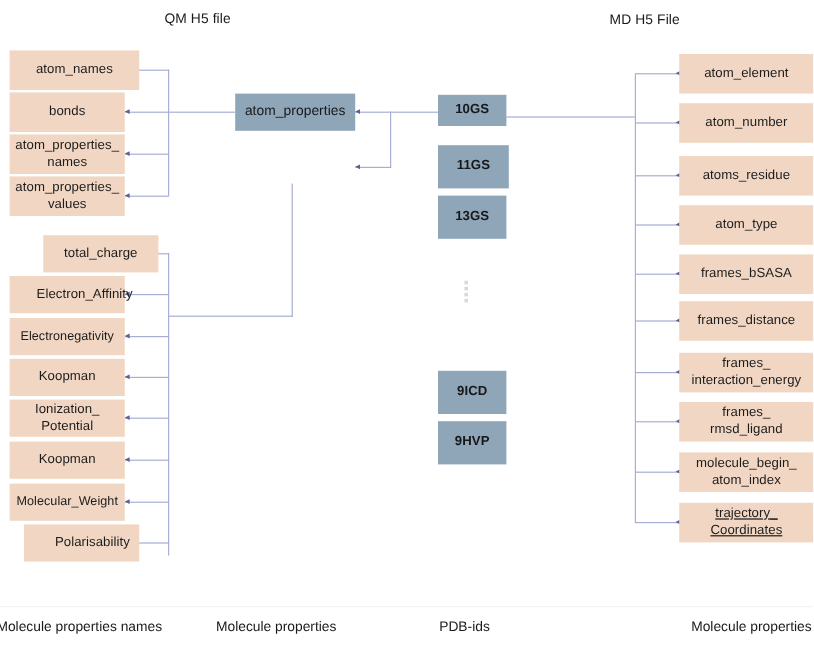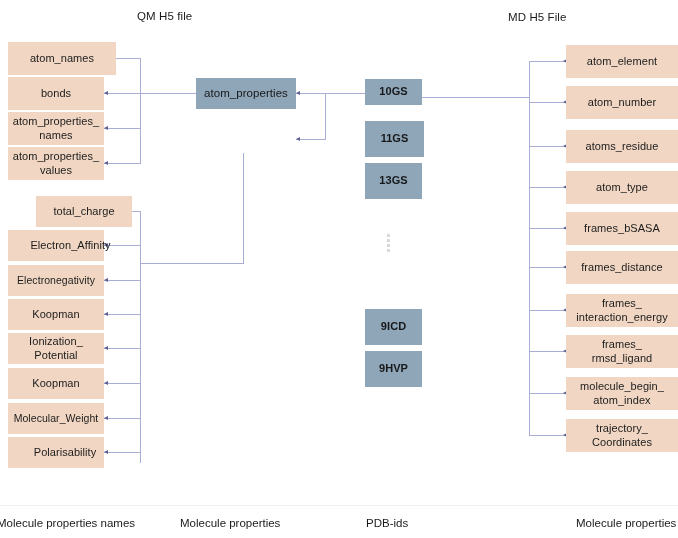--- a/index.html
+++ b/index.html
@@ -211,21 +211,21 @@
   <div class="node peach" style="left:8px; top:333px; width:96px; height:31px;">
     <span style="white-space:pre-line;">Ionization_
 Potential</span>
   </div>
   <div class="node peach" style="left:8px; top:368px; width:96px; height:31px;">
     <span>Koopman</span>
   </div>
   <div class="node peach" style="left:8px; top:403px; width:96px; height:31px;">
     <span style="font-size:10.5px;">Molecular_Weight</span>
   </div>
-  <div class="node peach" style="left:8px; top:437px; width:96px; height:31px;padding-left:21px;">
+  <div class="node peach" style="left:20px; top:437px; width:96px; height:31px;padding-left:21px;">
     <span>Polarisability</span>
   </div>
 
   <div class="node blue wide" style="left:196px; top:78px; width:100px; height:31px;">
     <span>atom_properties</span>
   </div>
 
   <div class="node blue" style="left:365px; top:79px; width:57px; height:26px;">
     <span>10GS</span>
   </div>
@@ -273,21 +273,21 @@
 interaction_energy</span>
   </div>
   <div class="node peach" style="left:566px; top:335px; width:112px; height:33px;">
     <span style="white-space:pre-line;">frames_
 rmsd_ligand</span>
   </div>
   <div class="node peach" style="left:566px; top:377px; width:112px; height:33px;">
     <span style="white-space:pre-line;">molecule_begin_
 atom_index</span>
   </div>
-  <div class="node peach" style="left:566px; top:419px; width:112px; height:33px;">
+  <div class="node peach" style="left:566px; top:419px; width:112px; height:33px;text-decoration:underline;">
     <span style="white-space:pre-line;">trajectory_
 Coordinates</span>
   </div>
 
   <div class="bottom-rule" style="top:505px;"></div>
 
   <div class="caption" style="left:-3px;">Molecule properties names</div>
   <div class="caption" style="left:180px;">Molecule properties</div>
   <div class="caption" style="left:366px;">PDB-ids</div>
   <div class="caption" style="left:576px;">Molecule properties</div>

